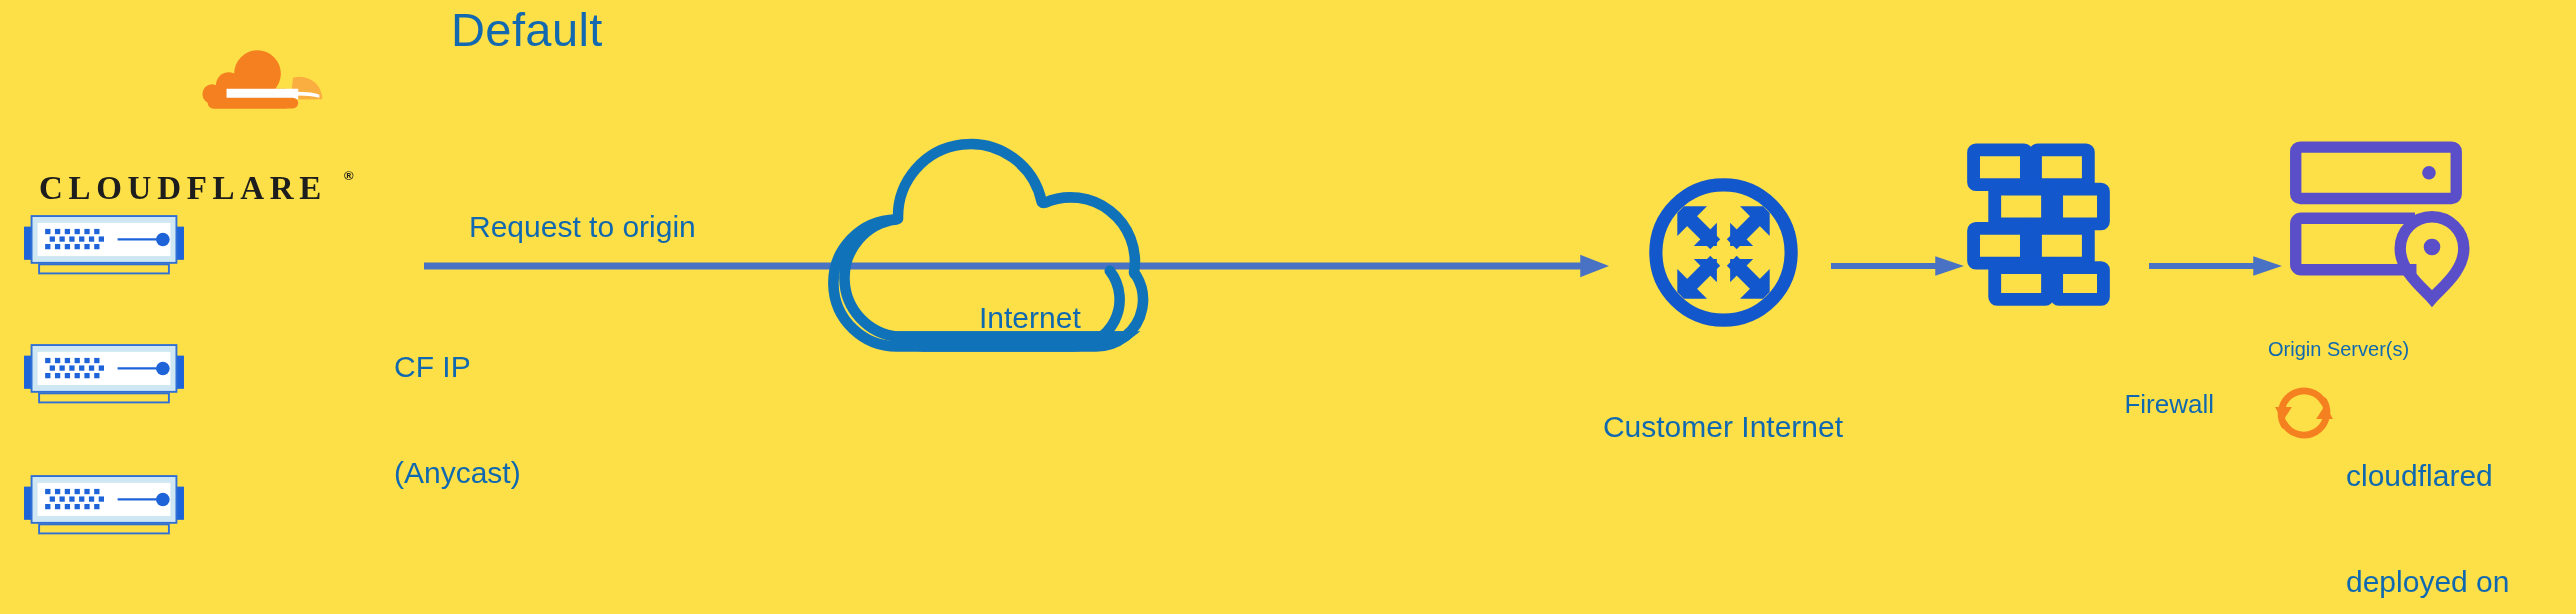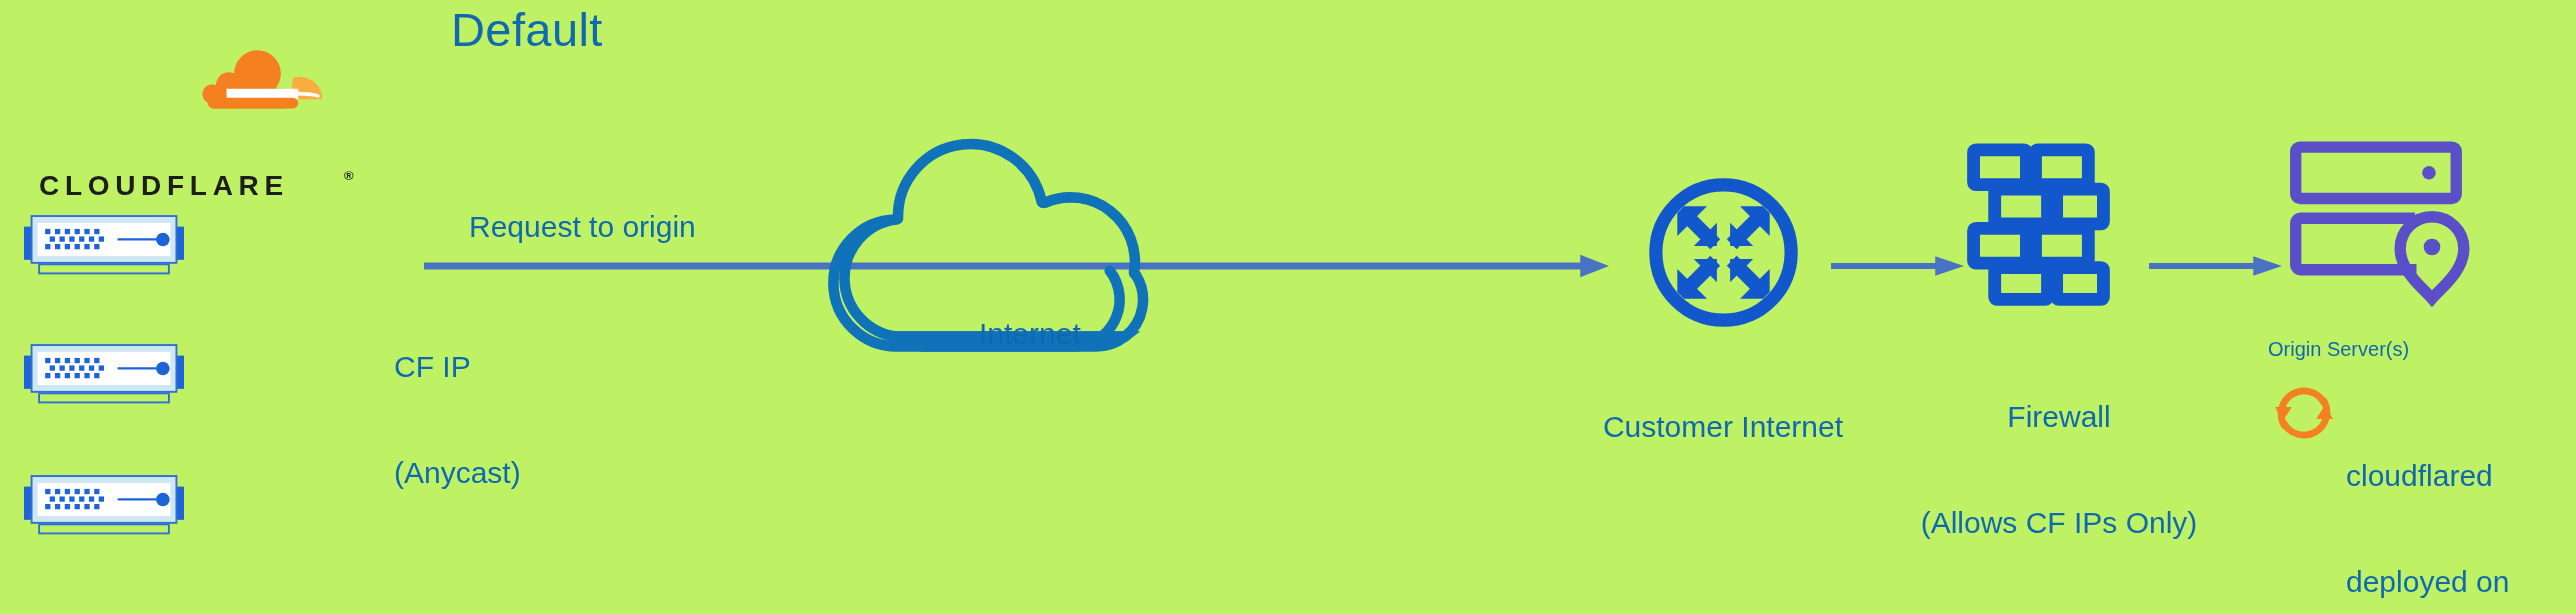--- a/index.html
+++ b/index.html
@@ -1,33 +1,33 @@
 <!DOCTYPE html>
 <html style="font-size:12px"><head>
 <meta charset="utf-8">
 <style>
   html,body{margin:0;padding:0;background:#ffffff;}
   body{
     font-family:"Liberation Sans","DejaVu Sans",sans-serif;
     width:2576px;height:614px;overflow:hidden;position:relative;
   }
-  #stage{position:relative;width:2576px;height:614px;background:#bef264;}
+  #stage{position:relative;width:2576px;height:614px;background:#fde047;}
   .abs{position:absolute;}
   .txt{color:#1069b0;line-height:1.18;white-space:pre;}
   #title{left:451px;top:1.5px;font-size:47px;color:#1269b0;letter-spacing:0.4px;}
   #req-label{left:469px;top:209px;font-size:30px;color:#1069b0;}
   #cfip-label{left:394px;top:278px;font-size:30px;color:#1069b0;}
-  #internet-label{left:979px;top:300px;font-size:30px;color:#1069b0;margin-top:16px;}
+  #internet-label{left:979px;top:300px;font-size:30px;color:#1069b0;}
   #cpe-label{left:1564px;top:338px;font-size:30px;color:#1069b0;text-align:center;width:318px;}
-  #fw-label{left:1904px;top:328px;font-size:30px;color:#1069b0;text-align:center;width:310px;}
+  #fw-label{left:1904px;top:328px;font-size:26px;color:#1069b0;text-align:right;width:310px;}
   #origin-label{left:2268px;top:338px;font-size:20px;color:#1069b0;}
   #cloudflared-label{left:2346px;top:387px;font-size:30px;color:#1069b0;}
   
-  #cf-word{left:39px;top:170px;font-size:28px;font-weight:bold;color:#1d1d1d;
-           letter-spacing:5.7px;font-family:Liberation Sans, sans-serif;}
+  #cf-word{left:39px;top:170px;font-size:33px;font-weight:bold;color:#1d1d1d;
+           letter-spacing:5.7px;font-family:Liberation Serif, serif;}
   #cf-reg{position:absolute;left:344px;top:168px;font-size:13px;color:#1d1d1d;font-weight:bold;}
   svg{display:block;overflow:visible;}
 </style>
 </head>
 <body>
 
 <div id="stage">
 
   <div class="abs txt" id="title">Default</div>
 
@@ -219,21 +219,20 @@
         <rect x="124" y="62" width="62" height="46" rx="3"></rect>
         <rect x="14" y="114" width="70" height="46" rx="3"></rect>
         <rect x="96" y="114" width="70" height="46" rx="3"></rect>
         <rect x="42" y="166" width="70" height="42" rx="3"></rect>
         <rect x="124" y="166" width="62" height="42" rx="3"></rect>
       </g>
     </svg>
   </div>
   <div class="abs txt" id="fw-label">
     <div>Firewall</div>
-    <div>(Allows CF IPs Only)</div>
   </div>
 
   <div class="abs" style="left:2149px;top:253px;">
     <svg width="136" height="26" viewBox="0 0 180 34">
       <line x1="0" y1="17" x2="140" y2="17" stroke="#4a72c4" stroke-width="8"></line>
       <polygon points="138,4 176,17 138,30" fill="#4a72c4"></polygon>
     </svg>
   </div>
 
   <div class="abs" style="left:2288px;top:141px;">

